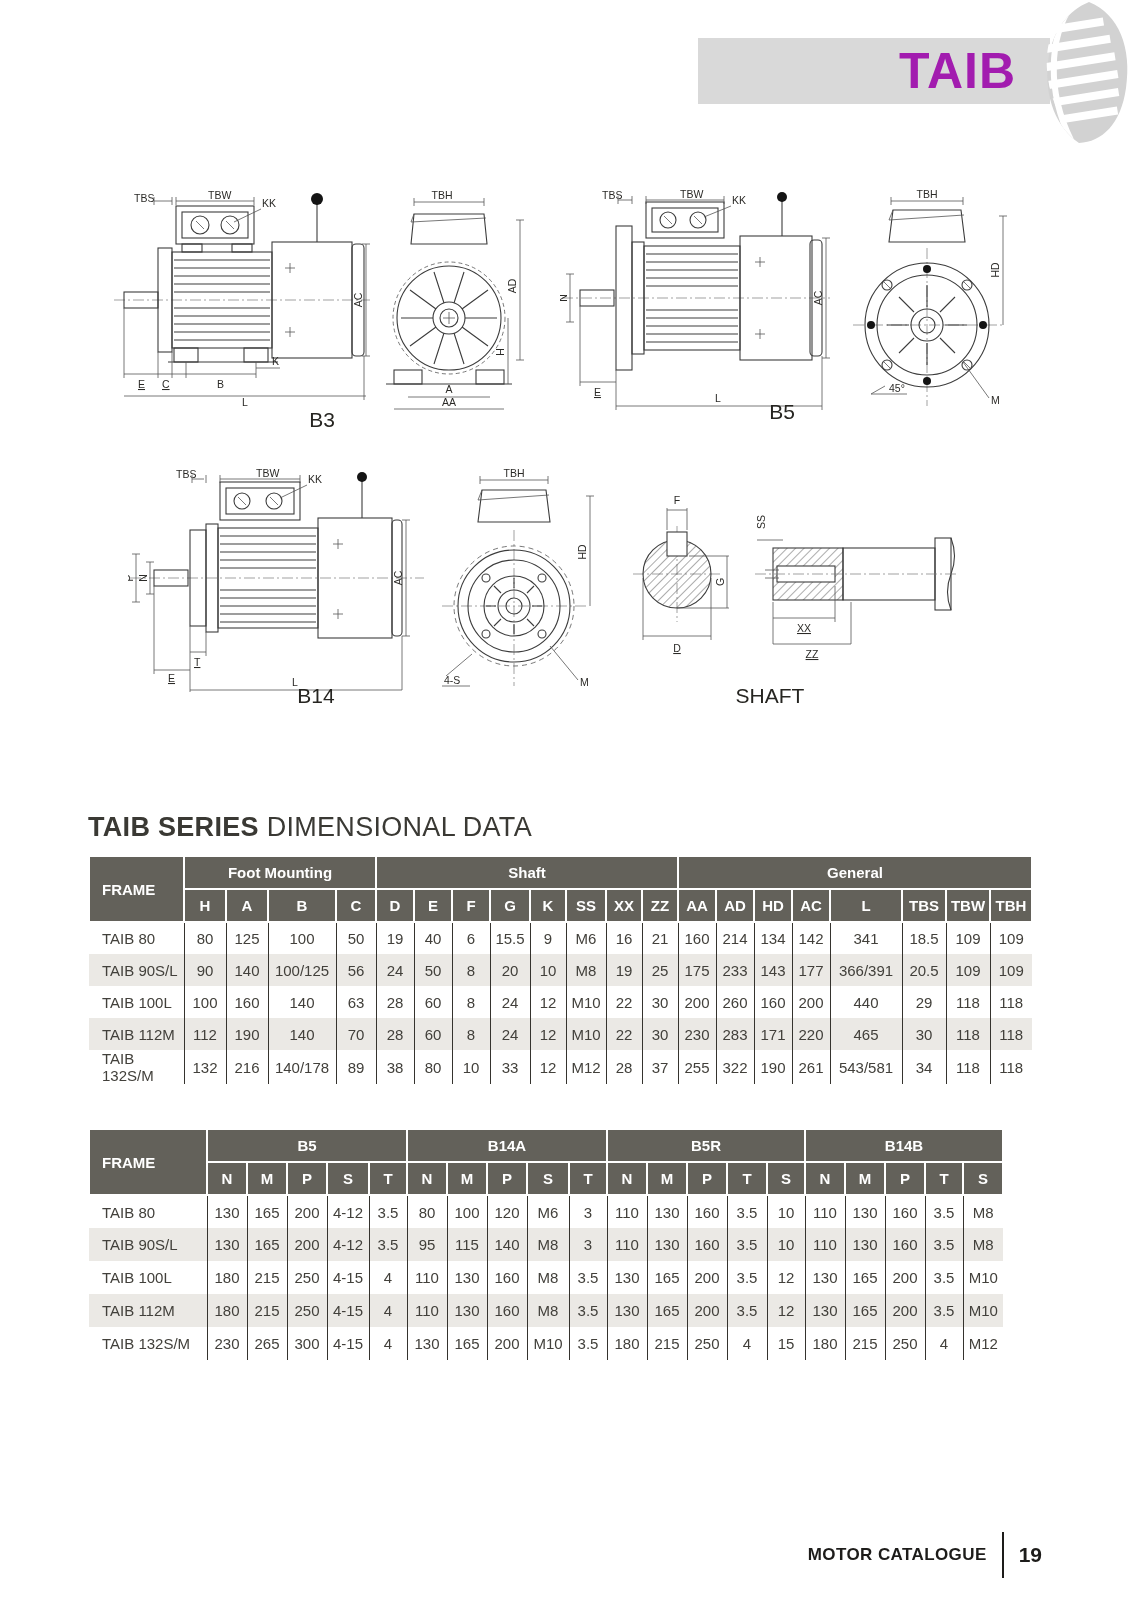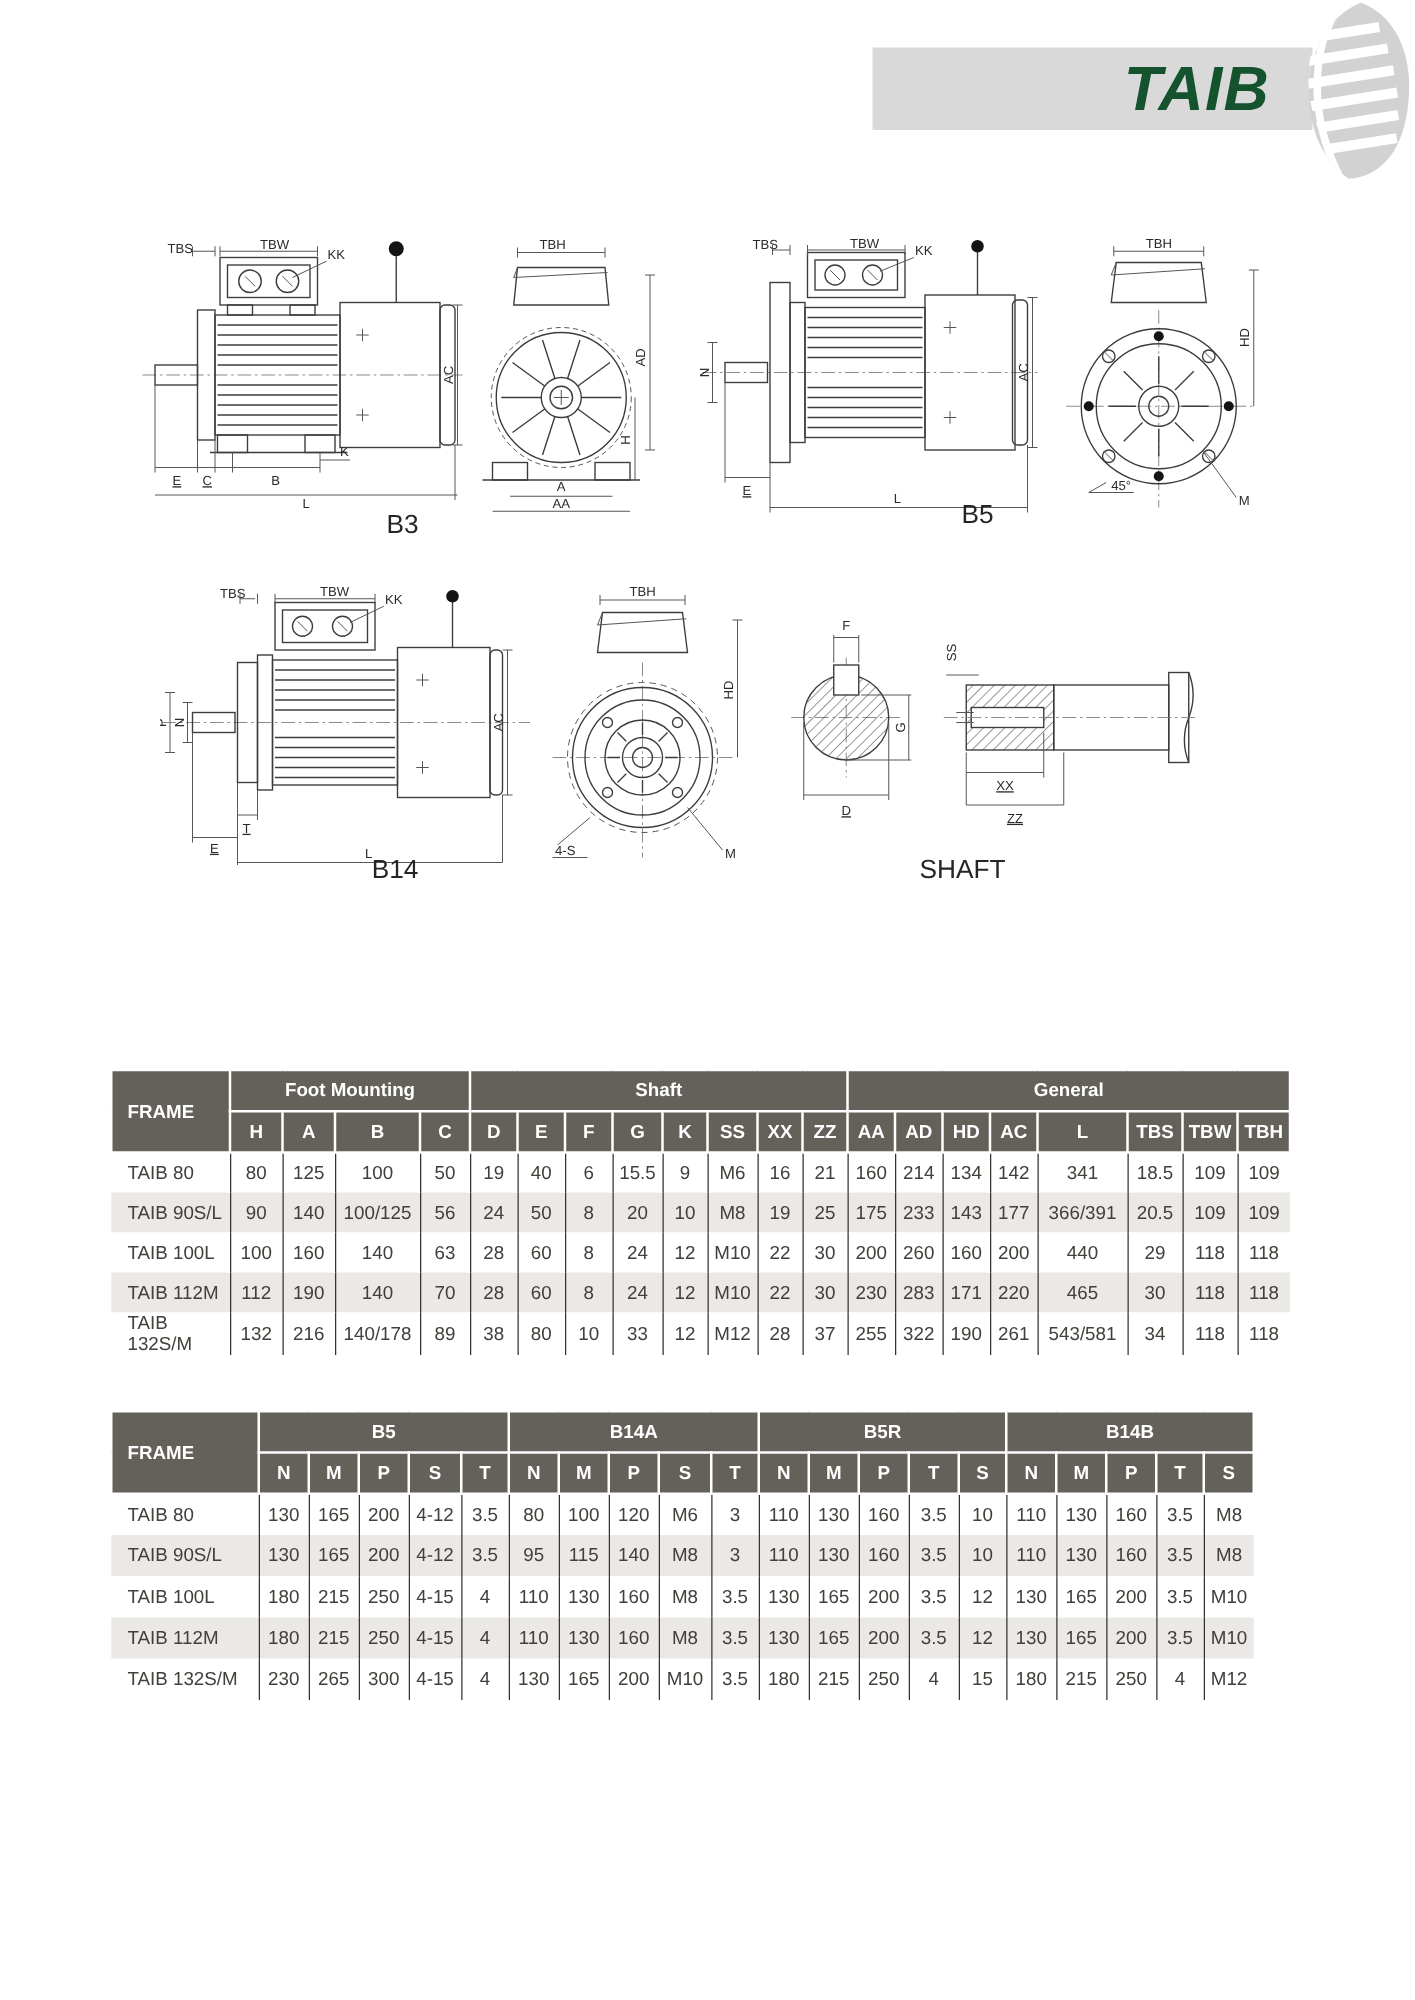--- a/index.html
+++ b/index.html
@@ -2,21 +2,21 @@
 <html><head>
 <meta charset="utf-8">
 <style>
   * { margin:0; padding:0; box-sizing:border-box; }
   html,body { background:#ffffff; font-family:"Liberation Sans", sans-serif; }
   .page { position:relative; width:1132px; height:1600px; background:#fff; overflow:hidden; }
 
   
   .banner-strip { position:absolute; left:698px; top:38px; width:352px; height:66px; background:#d9d9d9;
     display:flex; align-items:center; justify-content:flex-end; padding-right:34px; gap:14px; }
-  .banner-bold { font-size:50px; font-weight:bold; color:#14532d; letter-spacing:1px; line-height:1;font-style:italic; }
+  .banner-bold { font-size:50px; font-weight:bold; color:#a21caf; letter-spacing:1px; line-height:1; }
   .banner-italic { font-size:45px; font-style:italic; color:#fbfbfb; letter-spacing:2px; line-height:1; }
   .leaf-logo { position:absolute; right:0; top:0; }
 
   
   .section-title { position:absolute; left:88px; font-size:27px; color:#3a3934; font-weight:normal; letter-spacing:0.3px; white-space:nowrap; }
   .section-title .b { font-weight:bold; }
   #title-outline { top:134px; }
   #title-data { top:812px; }
 
   
@@ -345,20 +345,21 @@
       <line class="cl" x1="140" y1="92" x2="344" y2="92"></line>
       <path class="dl" d="M158 120v20M220 104v36M158 136h62"></path>
       <text class="dim u" x="189" y="150" text-anchor="middle">XX</text>
       <path class="dl" d="M236 120v42M158 140v22M158 162h78"></path>
       <text class="dim u" x="197" y="176" text-anchor="middle">ZZ</text>
     </g>
   </svg>
 
   <div class="caption" style="left:770px;top:684px">SHAFT</div>
 
+  <h1 class="section-title" id="title-data"><span class="b">TAIB SERIES</span><span> DIMENSIONAL DATA</span></h1>
 
   <table id="table1">
       <colgroup>
         <col style="width: 95px;">
         <col style="width: 42px;">
         <col style="width: 42px;">
         <col style="width: 68px;">
         <col style="width: 40px;">
         <col style="width: 38px;">
         <col style="width: 38px;">
@@ -692,14 +693,19 @@
           <td>15</td>
           <td>180</td>
           <td>215</td>
           <td>250</td>
           <td>4</td>
           <td>M12</td>
         </tr>
       </tbody>
     </table>
 
+  <div class="footer">
+    <span class="footer-label">MOTOR CATALOGUE</span>
+    <span class="footer-divider"></span>
+    <span class="footer-page">19</span>
+  </div>
 
 </div>
 
 </body></html>

